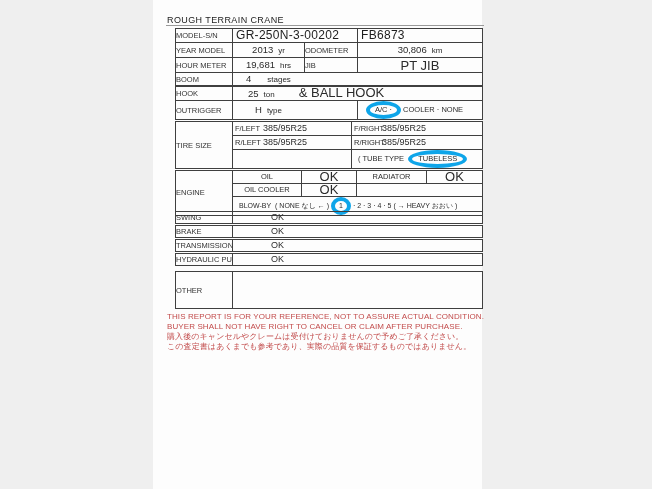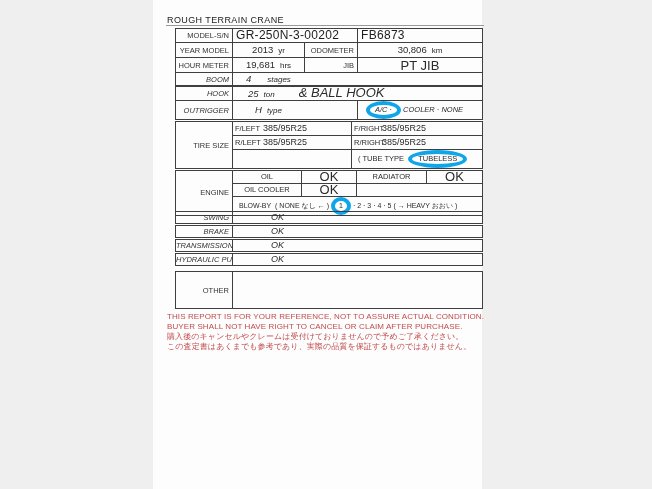--- a/index.html
+++ b/index.html
@@ -23,28 +23,28 @@
   }
   table {
     position: absolute; left: 22px; width: 307px;
     border-collapse: collapse; table-layout: fixed;
   }
   td {
     border: 1px solid #3f3f3f; padding: 0;
     font-size: 8px; white-space: nowrap; overflow: hidden;
     height: 13px; line-height: 13px; vertical-align: middle;
   }
-  .lbl { text-align: right; padding-right: 3px; font-size: 7.5px; color: #333; }
+  .lbl { padding-right: 3px; font-size: 7.5px; color: #333; }
   .ctr { text-align: center; }
   .big { font-size: 12px; padding-left: 3px; letter-spacing: 0.3px; color: #1d1d1d; }
   .num { font-size: 9.5px; }
   .unit { font-size: 8px; margin-left: 5px; }
   .v9 { font-size: 13px; }
   .slbl { font-size: 7.5px; }
-  .single td { height: 11px; line-height: 11px; font-style: italic; }
+  .single td { height: 11px; line-height: 11px; }
   .eng td { height: 12px; line-height: 12px; margin-left: 36px; }
   .tire-cell { position: relative; text-align: left; padding-left: 30px; }
   .tire-cell .pos { position: absolute; left: 2px; top: 0; font-size: 7.5px; }
   .tire-cell .tval { font-size: 9px; }
   .tube-row { font-size: 7.5px; padding-left: 6px; text-align: left; }
   .circle {
     display: inline-block; border: 4px solid #0ea5e9; border-radius: 50%;
     padding: 0 6px; line-height: 10px; height: 10px; vertical-align: middle;
   }
   .okpad { padding-left: 38px; font-size: 9px; }

